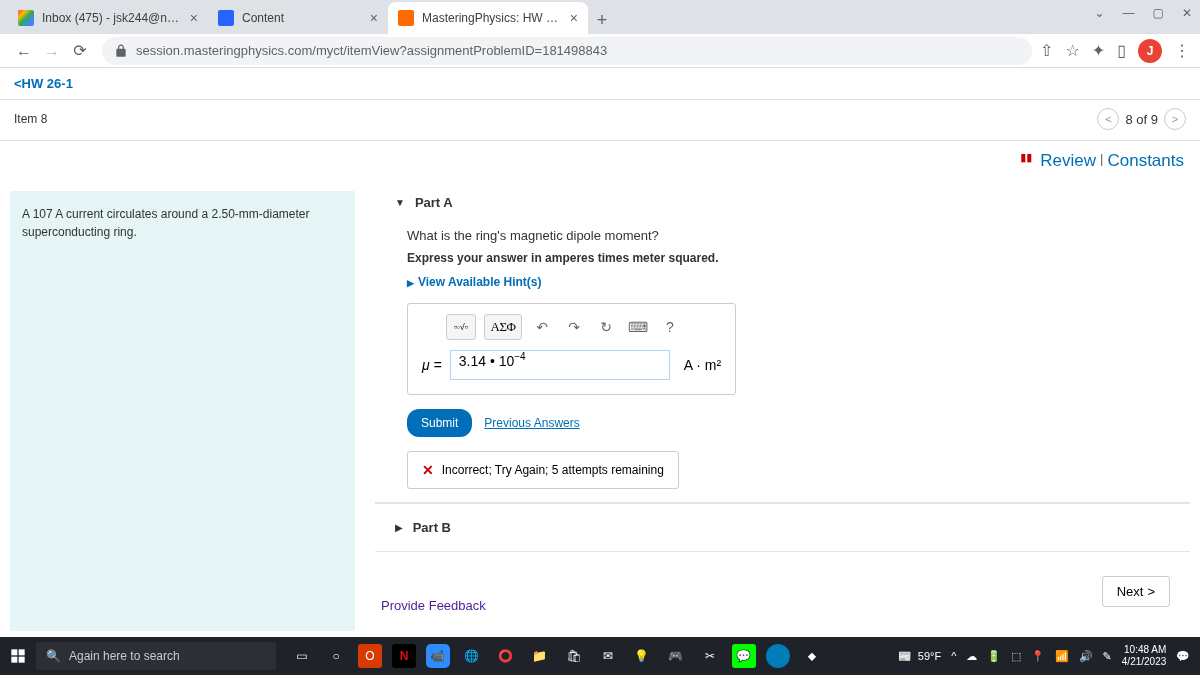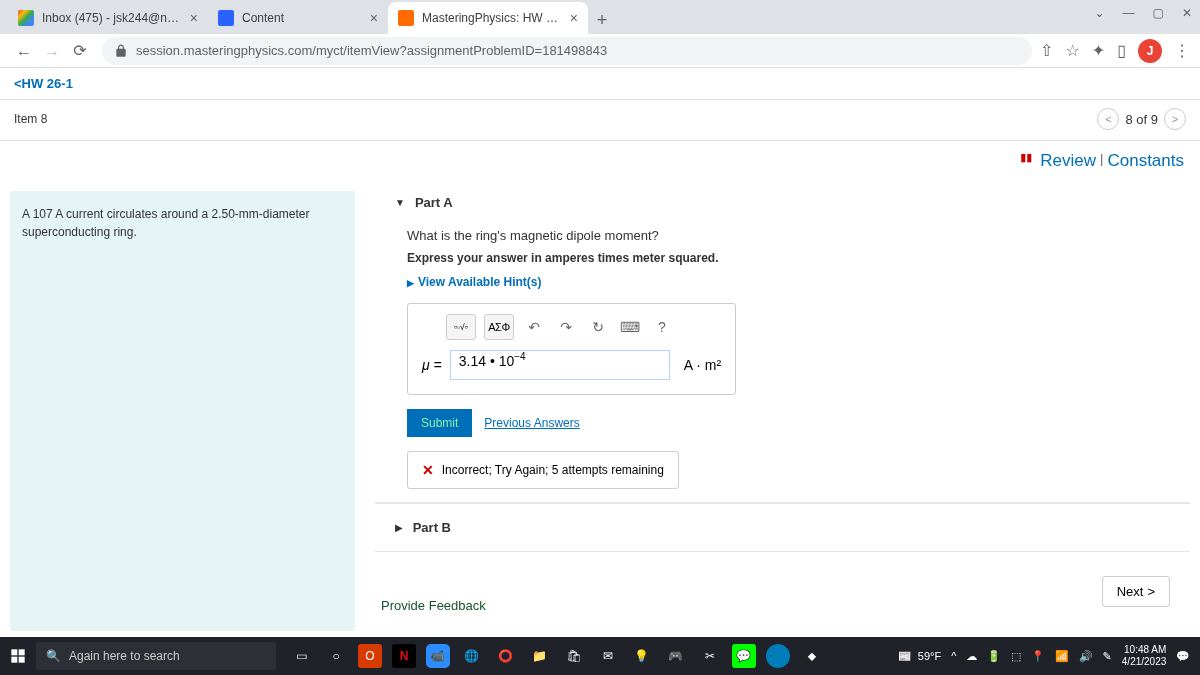--- a/index.html
+++ b/index.html
@@ -52,40 +52,40 @@
 .part-body { padding: 8px 20px 13px 32px; border-bottom: 1px solid #e5e5e5; }
 .question { font-size: 13px; color: #333; margin-bottom: 8px; }
 .instruction { font-size: 12px; font-weight: bold; color: #333; margin-bottom: 10px; }
 .hints-link { color: #006eb8; font-size: 12px; font-weight: bold; cursor: pointer; margin-bottom: 14px; display: block; }
 .hints-caret { font-size: 9px; margin-right: 4px; }
 
 .answer-box { border: 1px solid #ccc; border-radius: 3px; display: inline-block; padding: 10px 14px 14px; }
 .toolbar-icons { display: flex; align-items: center; gap: 8px; margin-left: 24px; margin-bottom: 10px; }
 .tb-btn { width: 30px; height: 26px; border: 1px solid #ccc; border-radius: 3px; display: flex; align-items: center; justify-content: center; font-size: 12px; background: #f5f5f5; cursor: pointer; }
 .tb-btn.nob { border: none; background: none; width: 24px; color: #666; font-size: 14px; }
-.tb-btn.greek { font-size: 11px; letter-spacing: -0.5px; width: 30px; }
+.tb-btn.greek { font-size: 13px; letter-spacing: -0.5px; width: 38px; font-family: Liberation Serif, serif; }
 .tb-btn.frac { font-size: 9px; }
 .answer-row { display: flex; align-items: center; gap: 8px; }
 .mu-label { font-size: 14px; font-style: italic; }
 .answer-input { width: 220px; height: 30px; border: 1px solid #b3d3ff; background: #fff; padding: 0 8px; font-size: 14px; }
 .answer-display { font-size: 14px; }
 .sup { font-size: 10px; vertical-align: super; }
 .unit { font-size: 14px; margin-left: 6px; }
 
 .submit-row { display: flex; align-items: center; gap: 12px; margin-top: 14px; }
-.submit-btn { background: #006eb8; color: #86efac; border: none; padding: 7px 14px; font-size: 12px; border-radius: 0; cursor: pointer; }
+.submit-btn { background: #006eb8; color: #ffffff; border: none; padding: 7px 14px; font-size: 12px; border-radius: 12px; cursor: pointer; }
 .prev-link { color: #006eb8; font-size: 12px; text-decoration: underline; cursor: pointer; }
 
 .feedback-box { border: 1px solid #ccc; border-radius: 3px; padding: 10px 14px; margin-top: 14px; display: flex; align-items: center; gap: 8px; font-size: 12px; width: fit-content; }
 .fb-x { color: #c00; font-weight: bold; font-size: 14px; }
 
 .part-b-row { padding: 16px 0 16px 20px; border-top: 1px solid #e5e5e5; border-bottom: 1px solid #e5e5e5; display: flex; align-items: center; gap: 10px; cursor: pointer; }
 
 .footer-row { display: flex; justify-content: space-between; align-items: center; padding: 18px 20px 18px 6px; }
-.feedback-link { color: #14532d; font-size: 13px; cursor: pointer; margin-top: 28px; }
+.feedback-link { color: #4c1d95; font-size: 13px; cursor: pointer; margin-top: 28px; }
 .next-btn { border: 1px solid #ccc; background: #fff; padding: 7px 14px; font-size: 13px; border-radius: 3px; cursor: pointer; display: flex; align-items: center; gap: 4px; }
 
 
 .taskbar { position: absolute; bottom: 0; left: 0; right: 0; height: 38px; background: #1f2228; display: flex; align-items: center; padding: 0 10px; color: #fff; }
 .win-start { width: 16px; height: 16px; margin-right: 10px; }
 .search-box { background: #2c2f36; border-radius: 3px; height: 28px; width: 240px; display: flex; align-items: center; padding: 0 10px; font-size: 12px; color: #ccc; gap: 8px; }
 .tb-icons { display: flex; align-items: center; gap: 10px; margin-left: 14px; }
 .tb-icon { width: 24px; height: 24px; border-radius: 3px; display: flex; align-items: center; justify-content: center; font-size: 12px; }
 .tb-right { margin-left: auto; display: flex; align-items: center; gap: 10px; font-size: 11px; color: #fff; }
 .tb-time { text-align: right; line-height: 1.2; font-size: 10px; }

